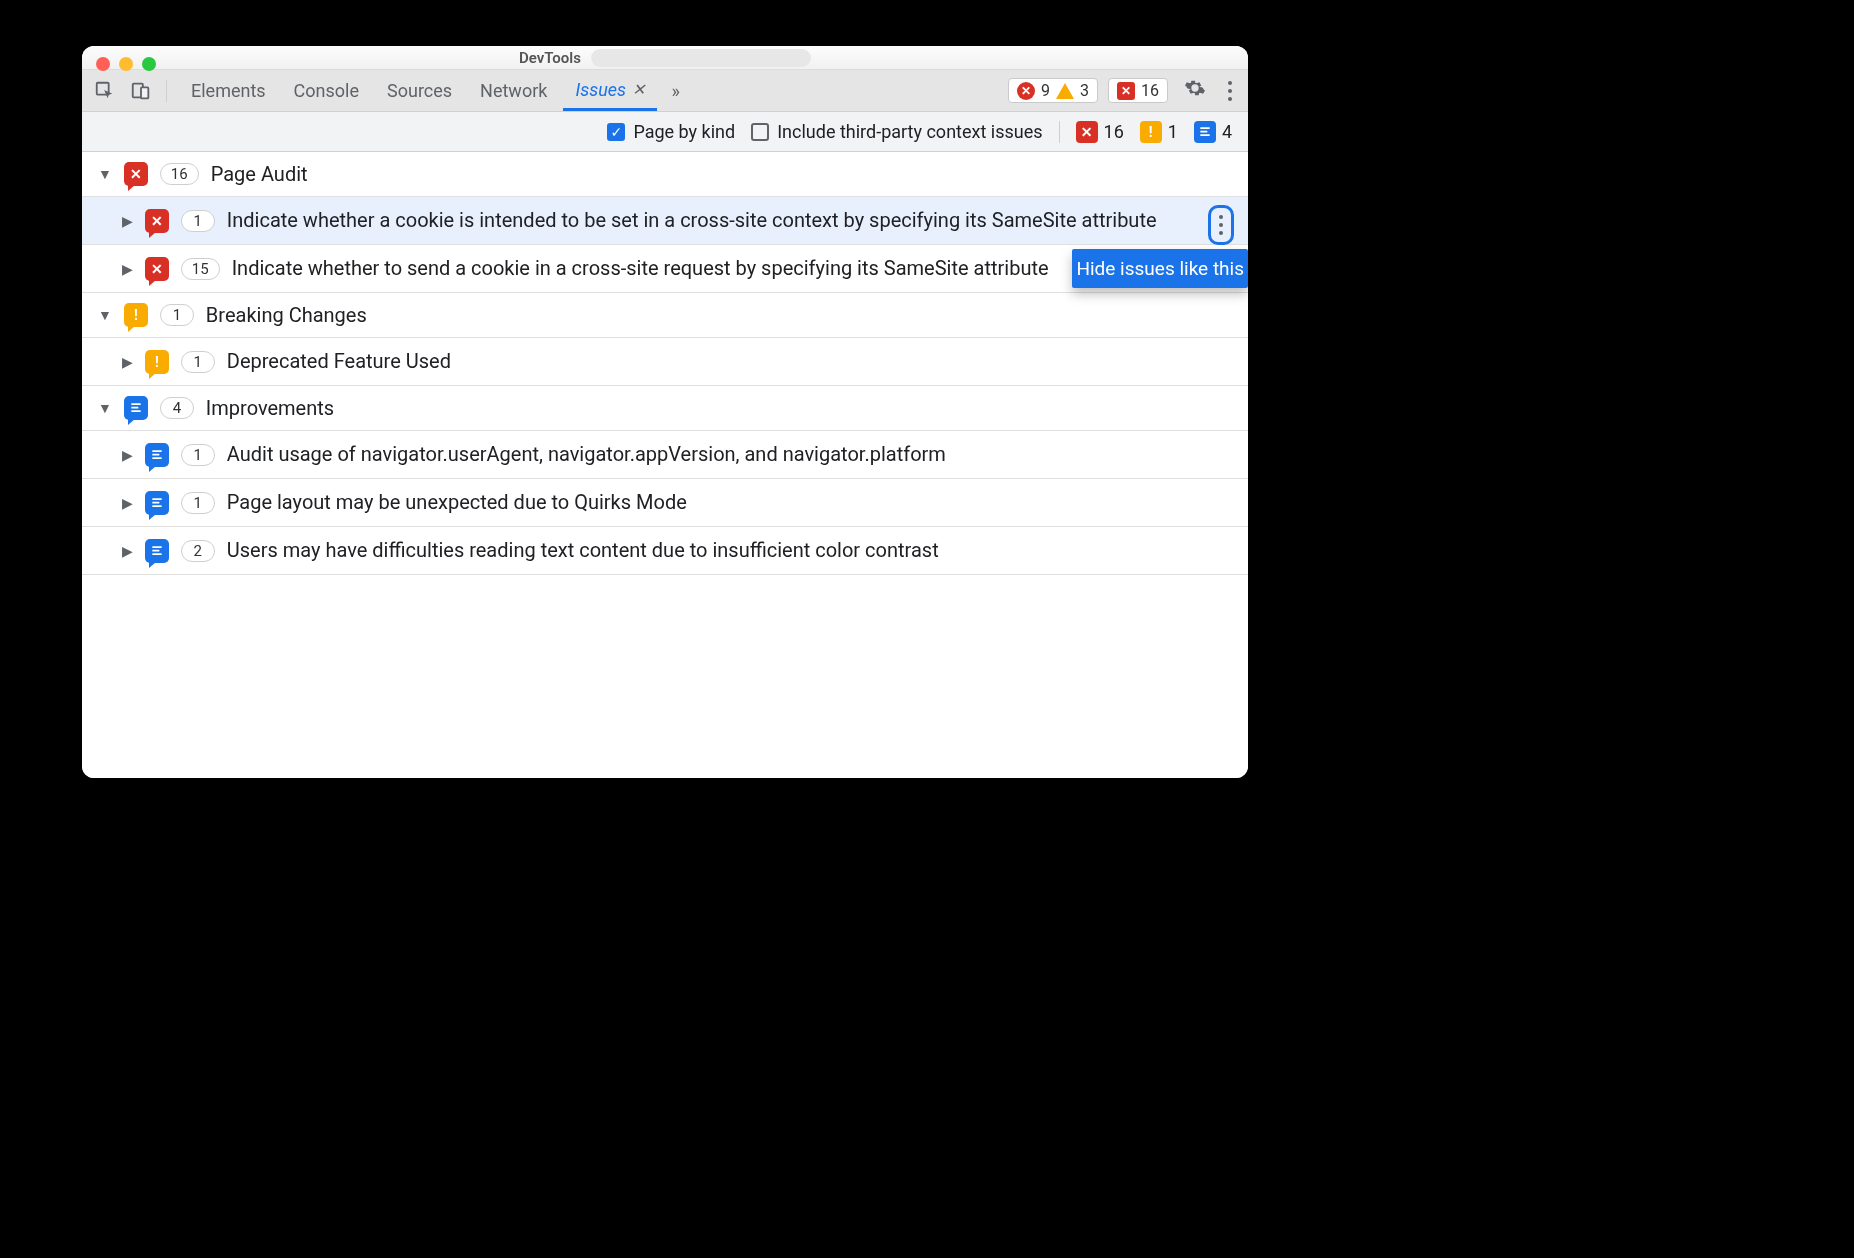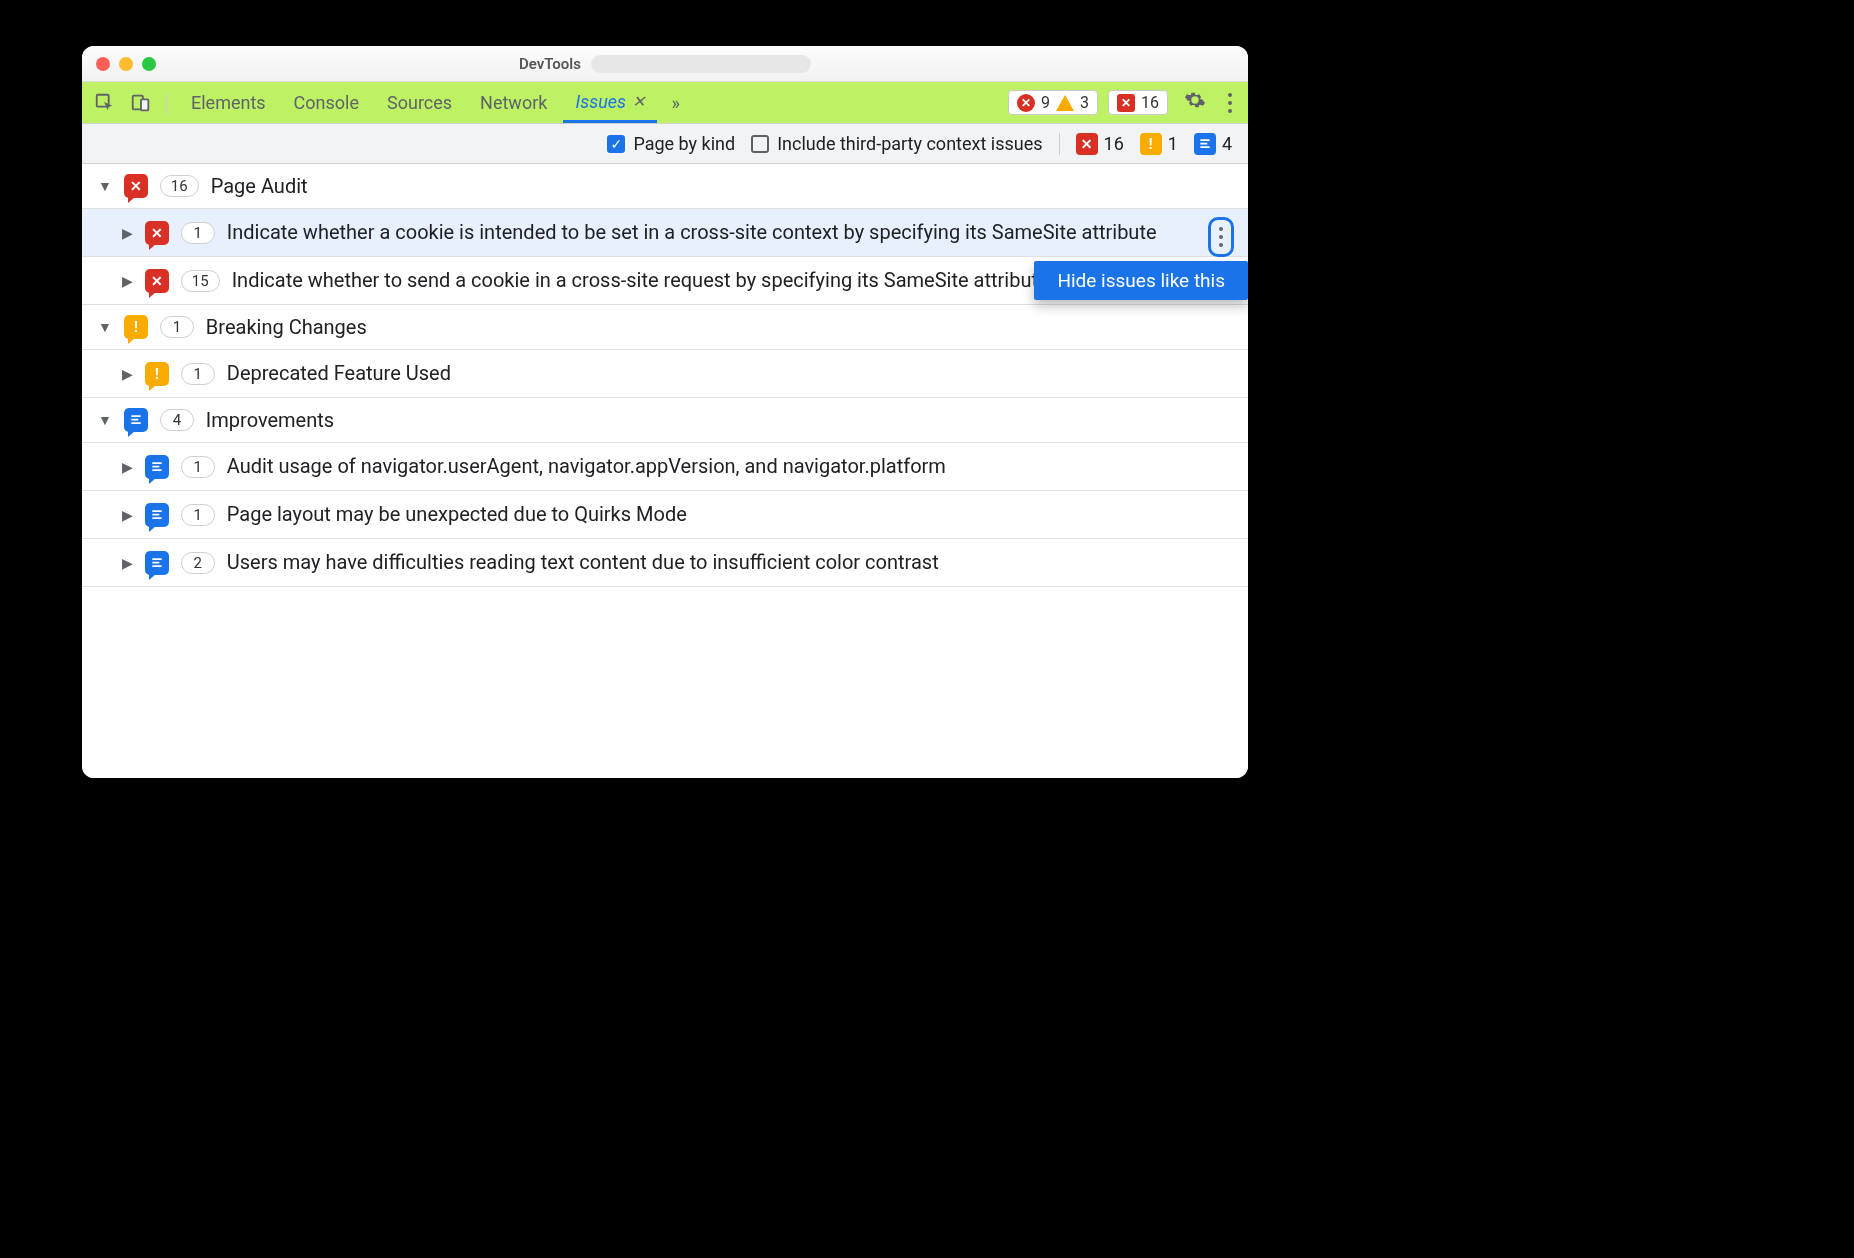--- a/index.html
+++ b/index.html
@@ -18,21 +18,21 @@
     height: 732px;
     background: #fff;
     border-radius: 12px;
     box-shadow: 0 22px 50px rgba(0,0,0,0.55);
     overflow: hidden;
     display: flex;
     flex-direction: column;
   }
   
   .titlebar {
-    height: 36px;
+    height: 24px;
     background: linear-gradient(#fdfdfd,#f1f1f1);
     border-bottom: 1px solid #dcdcdc;
     display: flex;
     align-items: center;
     position: relative;
   }
   .traffic {
     display: flex;
     gap: 9px;
     position: absolute;
@@ -51,21 +51,21 @@
   }
   .titlebar-title { font-size:15px; font-weight:600; color:#555; }
   .url-pill {
     background:#e7e7e7;
     border-radius:10px;
     width:220px; height:18px;
   }
   
   .toolbar {
     height: 42px;
-    background:#bef264;
+    background:#e5e5e5;
     border-bottom:1px solid #d0d0d0;
     display:flex; align-items:center;
     padding:0 10px 0 12px;
     gap:4px;
   }
   .toolbar .left-icons { display:flex; align-items:center; gap:14px; padding-right:14px; border-right:1px solid #cfcfcf; margin-right:8px;}
   .icon-inspect, .icon-device {
     width:22px; height:22px; display:flex; align-items:center; justify-content:center; color:#5f6368;
   }
   .tab {
@@ -156,21 +156,21 @@
   .issue-kebab {
     width:26px;height:40px;border:3px solid #1a73e8;border-radius:10px;
     display:flex;flex-direction:column;align-items:center;justify-content:center;
     position:absolute; right:14px; transform:translateY(-2px);
     background:#e8f0fe;
   }
   .issue-kebab .d{width:4px;height:4px;border-radius:50%;background:#5f6368;margin:2px 0;}
   .context-menu {
     position:absolute;
     background:#1a73e8;color:#fff;
-    font-size:19px; padding:8px 23px;
+    font-size:19px; padding:8px 4px;
     border-radius:2px;
     box-shadow:0 6px 12px rgba(0,0,0,0.25);
   }
   .row-wrap { position:relative; }
 </style>
 </head>
 <body>
 
 <div class="window">
 

